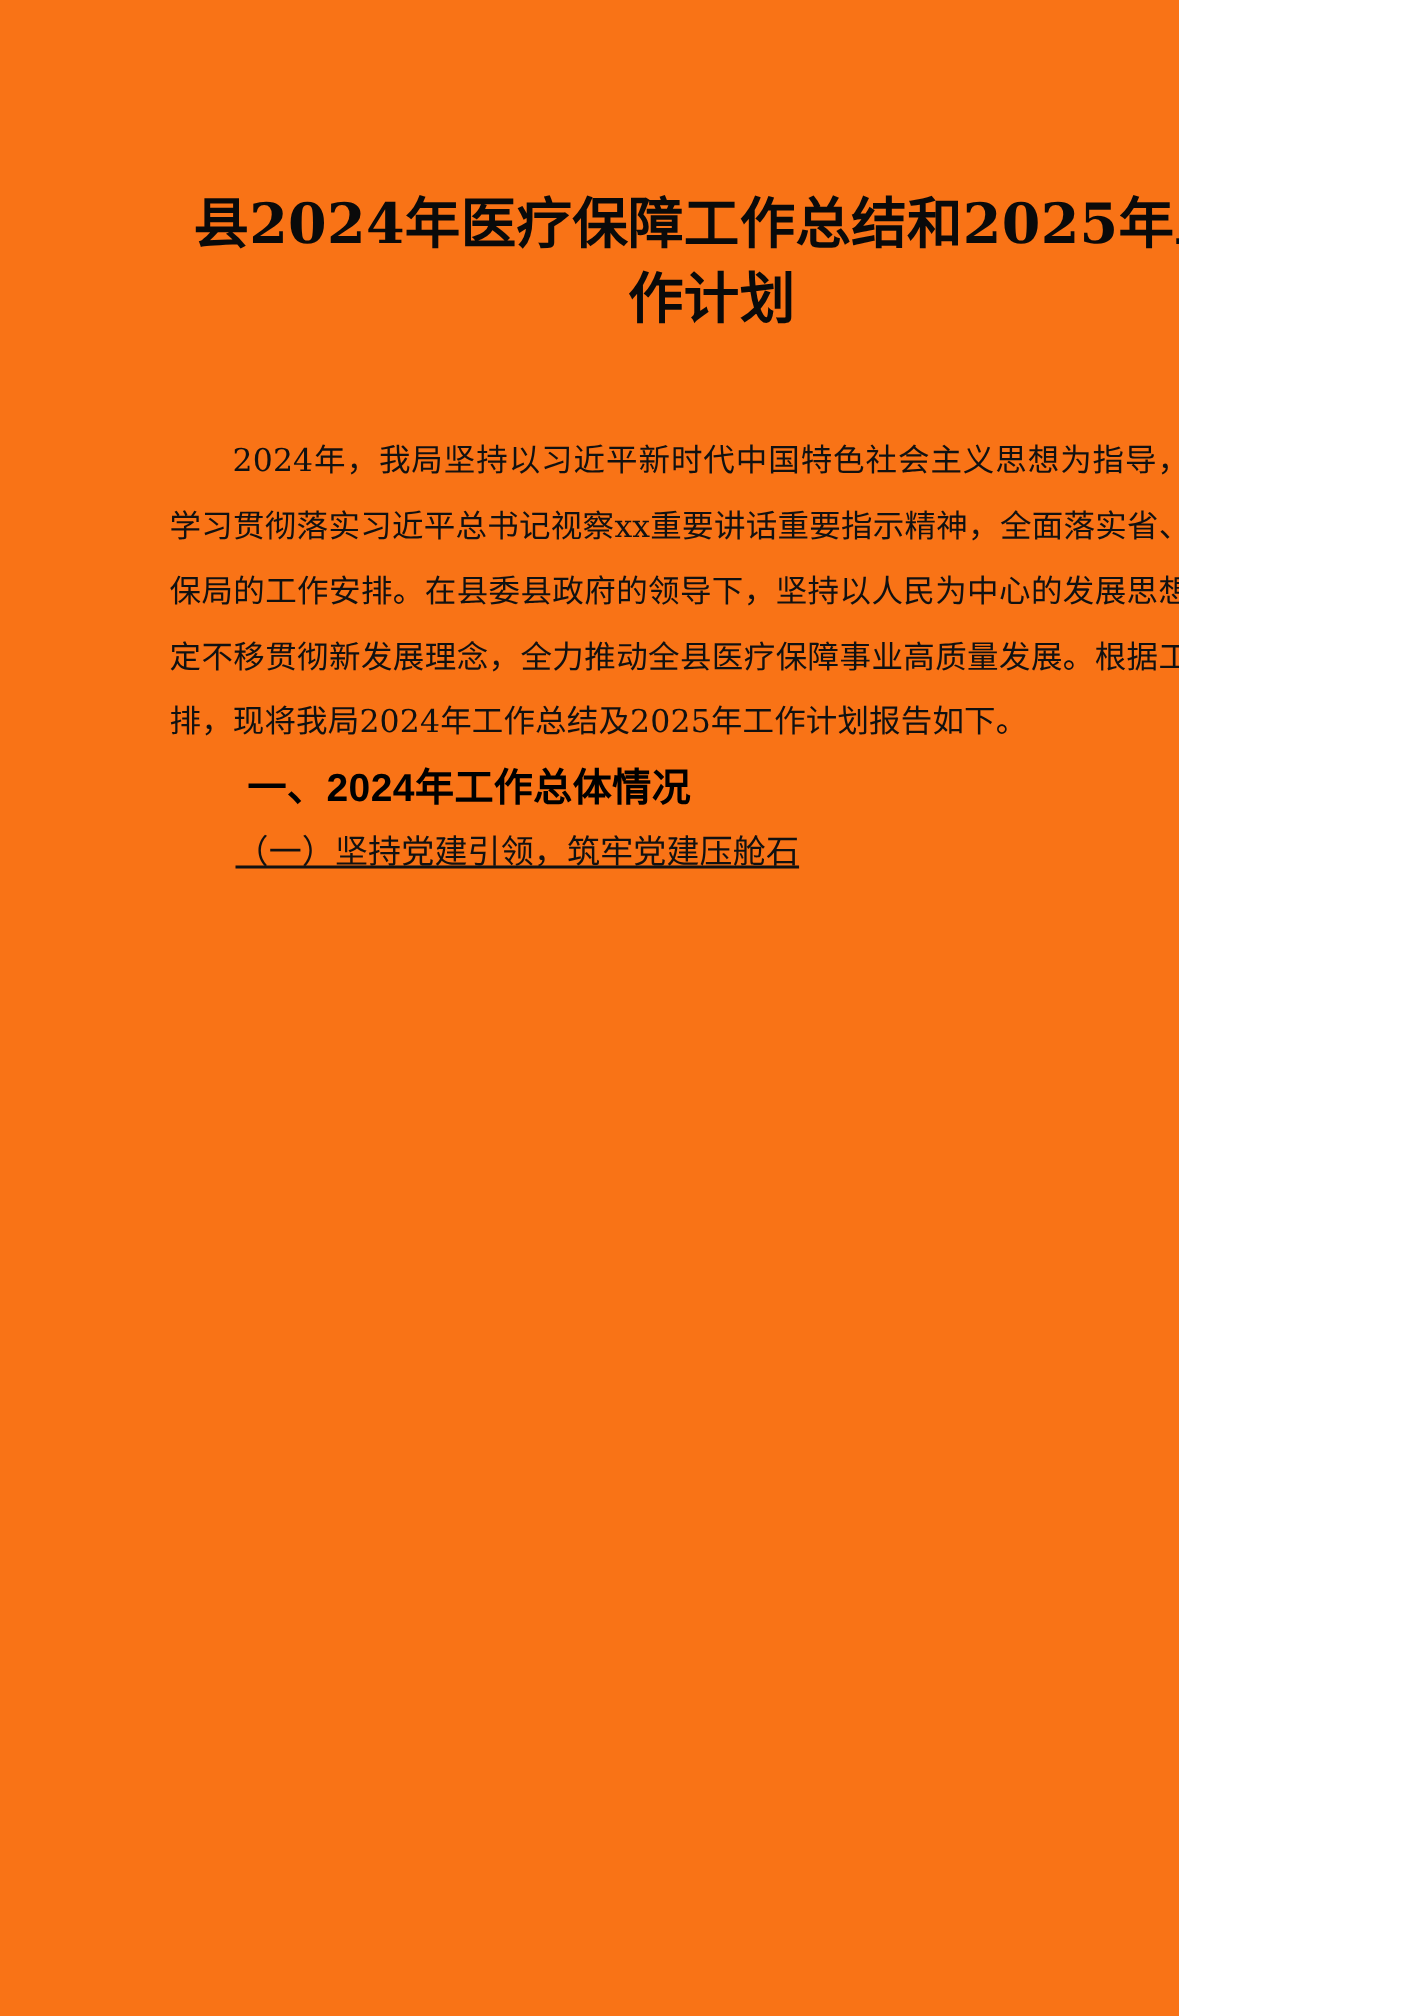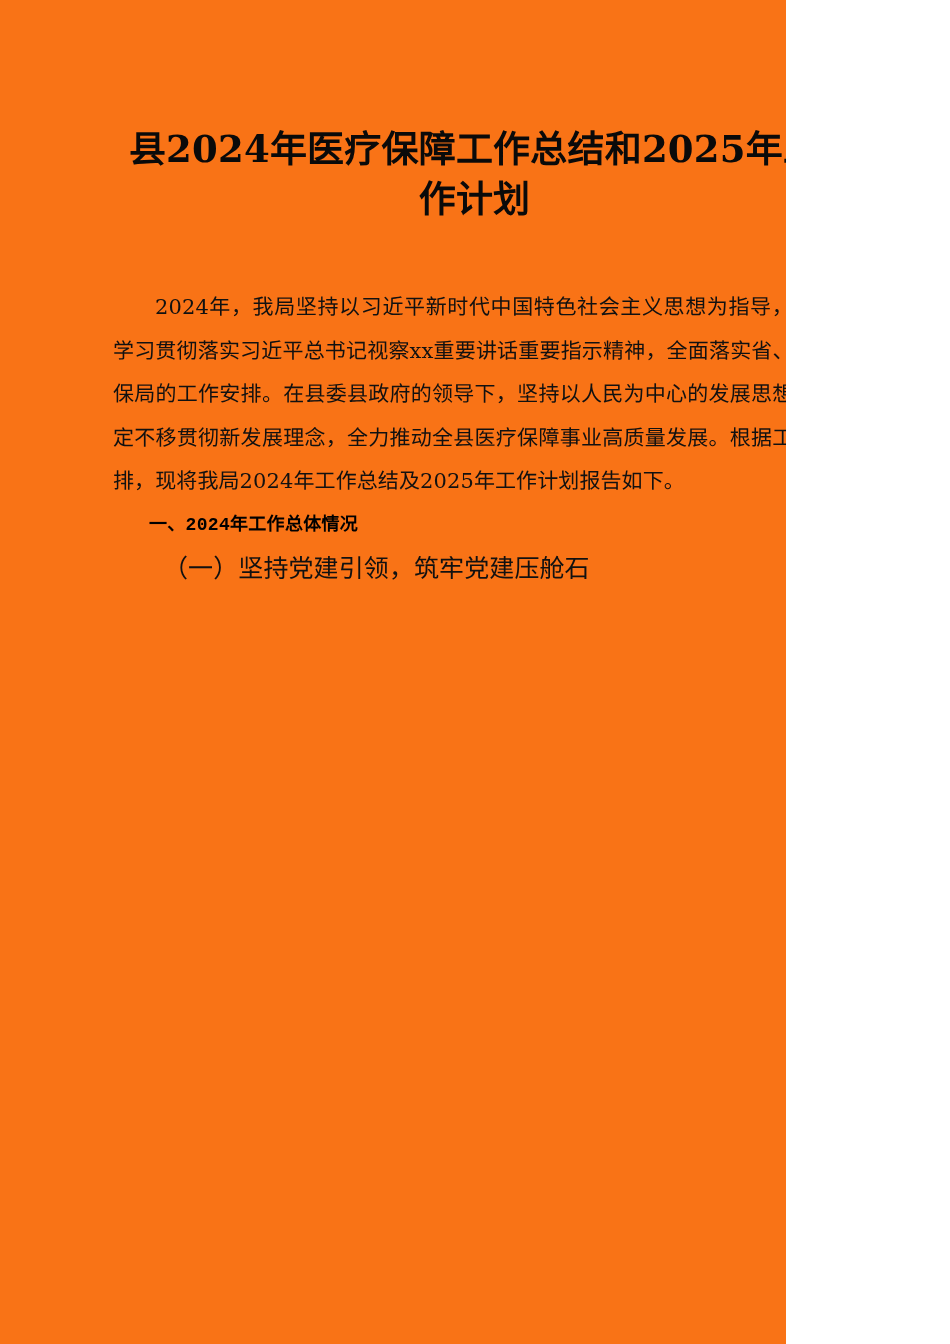--- a/index.html
+++ b/index.html
@@ -58,40 +58,41 @@
   }
 
   .spacer-after-title {
     height: 62px;
   }
 
   
   .h1-heading {
     margin: 0;
     padding: 0;
-    font-family: Liberation Mono, monospace;
-    font-size: 18px;
+    font-family: Liberation Sans, sans-serif;
+    font-size: 26px;
     line-height: 43.5px;
     font-weight: 700;
     text-indent: 2em;
     letter-spacing: 0.3px;
     color: #000000;
   }
 
   
   .h2-heading {
     margin: 0;
     padding: 0;
     font-family: "DejaVu Serif", "Liberation Serif", serif;
-    font-size: 25px;
+    font-size: 22px;
     line-height: 43.5px;
     font-weight: 400;
     text-indent: 2em;
     letter-spacing: 0.1px;
     color: #111111;
+    text-decoration: underline;
   }
 </style>
 </head>
 <body>
 
 <div class="page">
   <div class="content">
 
     <h1 class="doc-title">县2024年医疗保障工作总结和2025年工作计划</h1>
 

